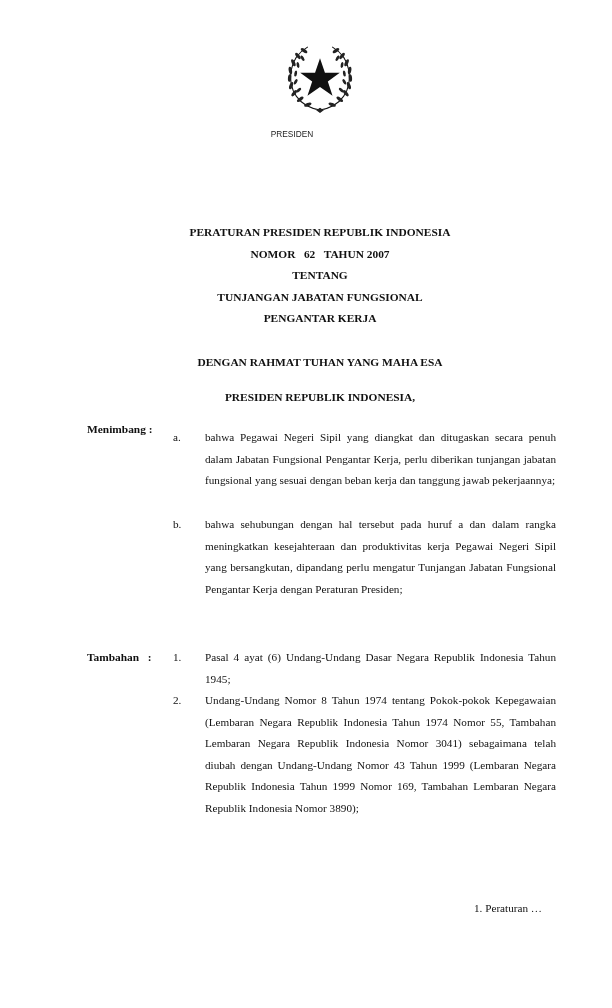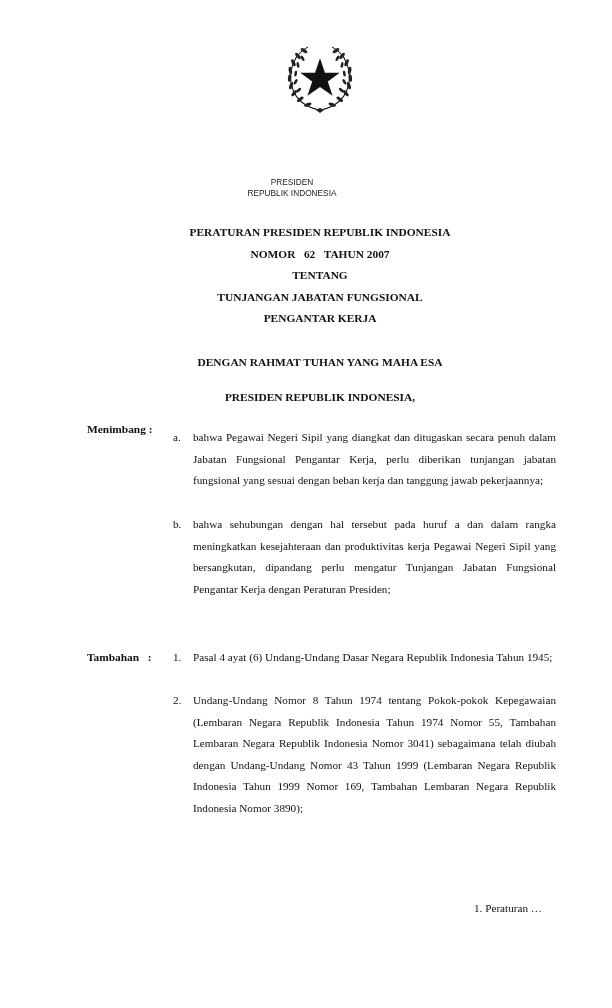--- a/index.html
+++ b/index.html
@@ -26,21 +26,20 @@
     .emblem-caption {
       position: absolute;
       left: 0;
       width: 584px;
       text-align: center;
       font-family: "Liberation Sans", sans-serif;
       font-size: 8.3px;
       line-height: 10.5px;
       color: #222;
       top: 129px;
-      margin-top: 48px;
     }
     .title-block {
       position: absolute;
       left: 0;
       width: 640px;
       top: 222px;
       text-align: center;
       font-weight: bold;
       font-size: 11.4px;
       line-height: 21.5px;
@@ -66,21 +65,21 @@
       width: 383px;
       font-size: 11.2px;
       line-height: 21.6px;
     }
     .item .marker {
       position: absolute;
       left: 0;
       top: 0;
     }
     .item .text {
-      margin-left: 20px;
+      margin-left: 32px;
       text-align: justify;
     }
     .footer-next {
       position: absolute;
       left: 474px;
       top: 902px;
       font-size: 11.2px;
       white-space: pre;
     }
   </style>
@@ -129,21 +128,20 @@
 
     <path d="M42 90 L50 96 L58 90 L54 92 L50 89 L46 92 Z" fill="#222"></path>
     <circle cx="50" cy="92" r="2.2" fill="#222"></circle>
 
     <polygon fill="#111" points="50,24 56.5,43 76,43 60.3,54.5 66.5,73.5 50,62 33.5,73.5 39.7,54.5 24,43 43.5,43"></polygon>
   </svg>
 </div>
 
 <div class="emblem-caption">
   <div>PRESIDEN</div>
-  <div>REPUBLIK INDONESIA</div>
 </div>
 
 <div class="title-block">
   <div>PERATURAN PRESIDEN REPUBLIK INDONESIA</div>
   <div>NOMOR   62   TAHUN 2007</div>
   <div>TENTANG</div>
   <div>TUNJANGAN JABATAN FUNGSIONAL</div>
   <div>PENGANTAR KERJA</div>
 </div>
 

